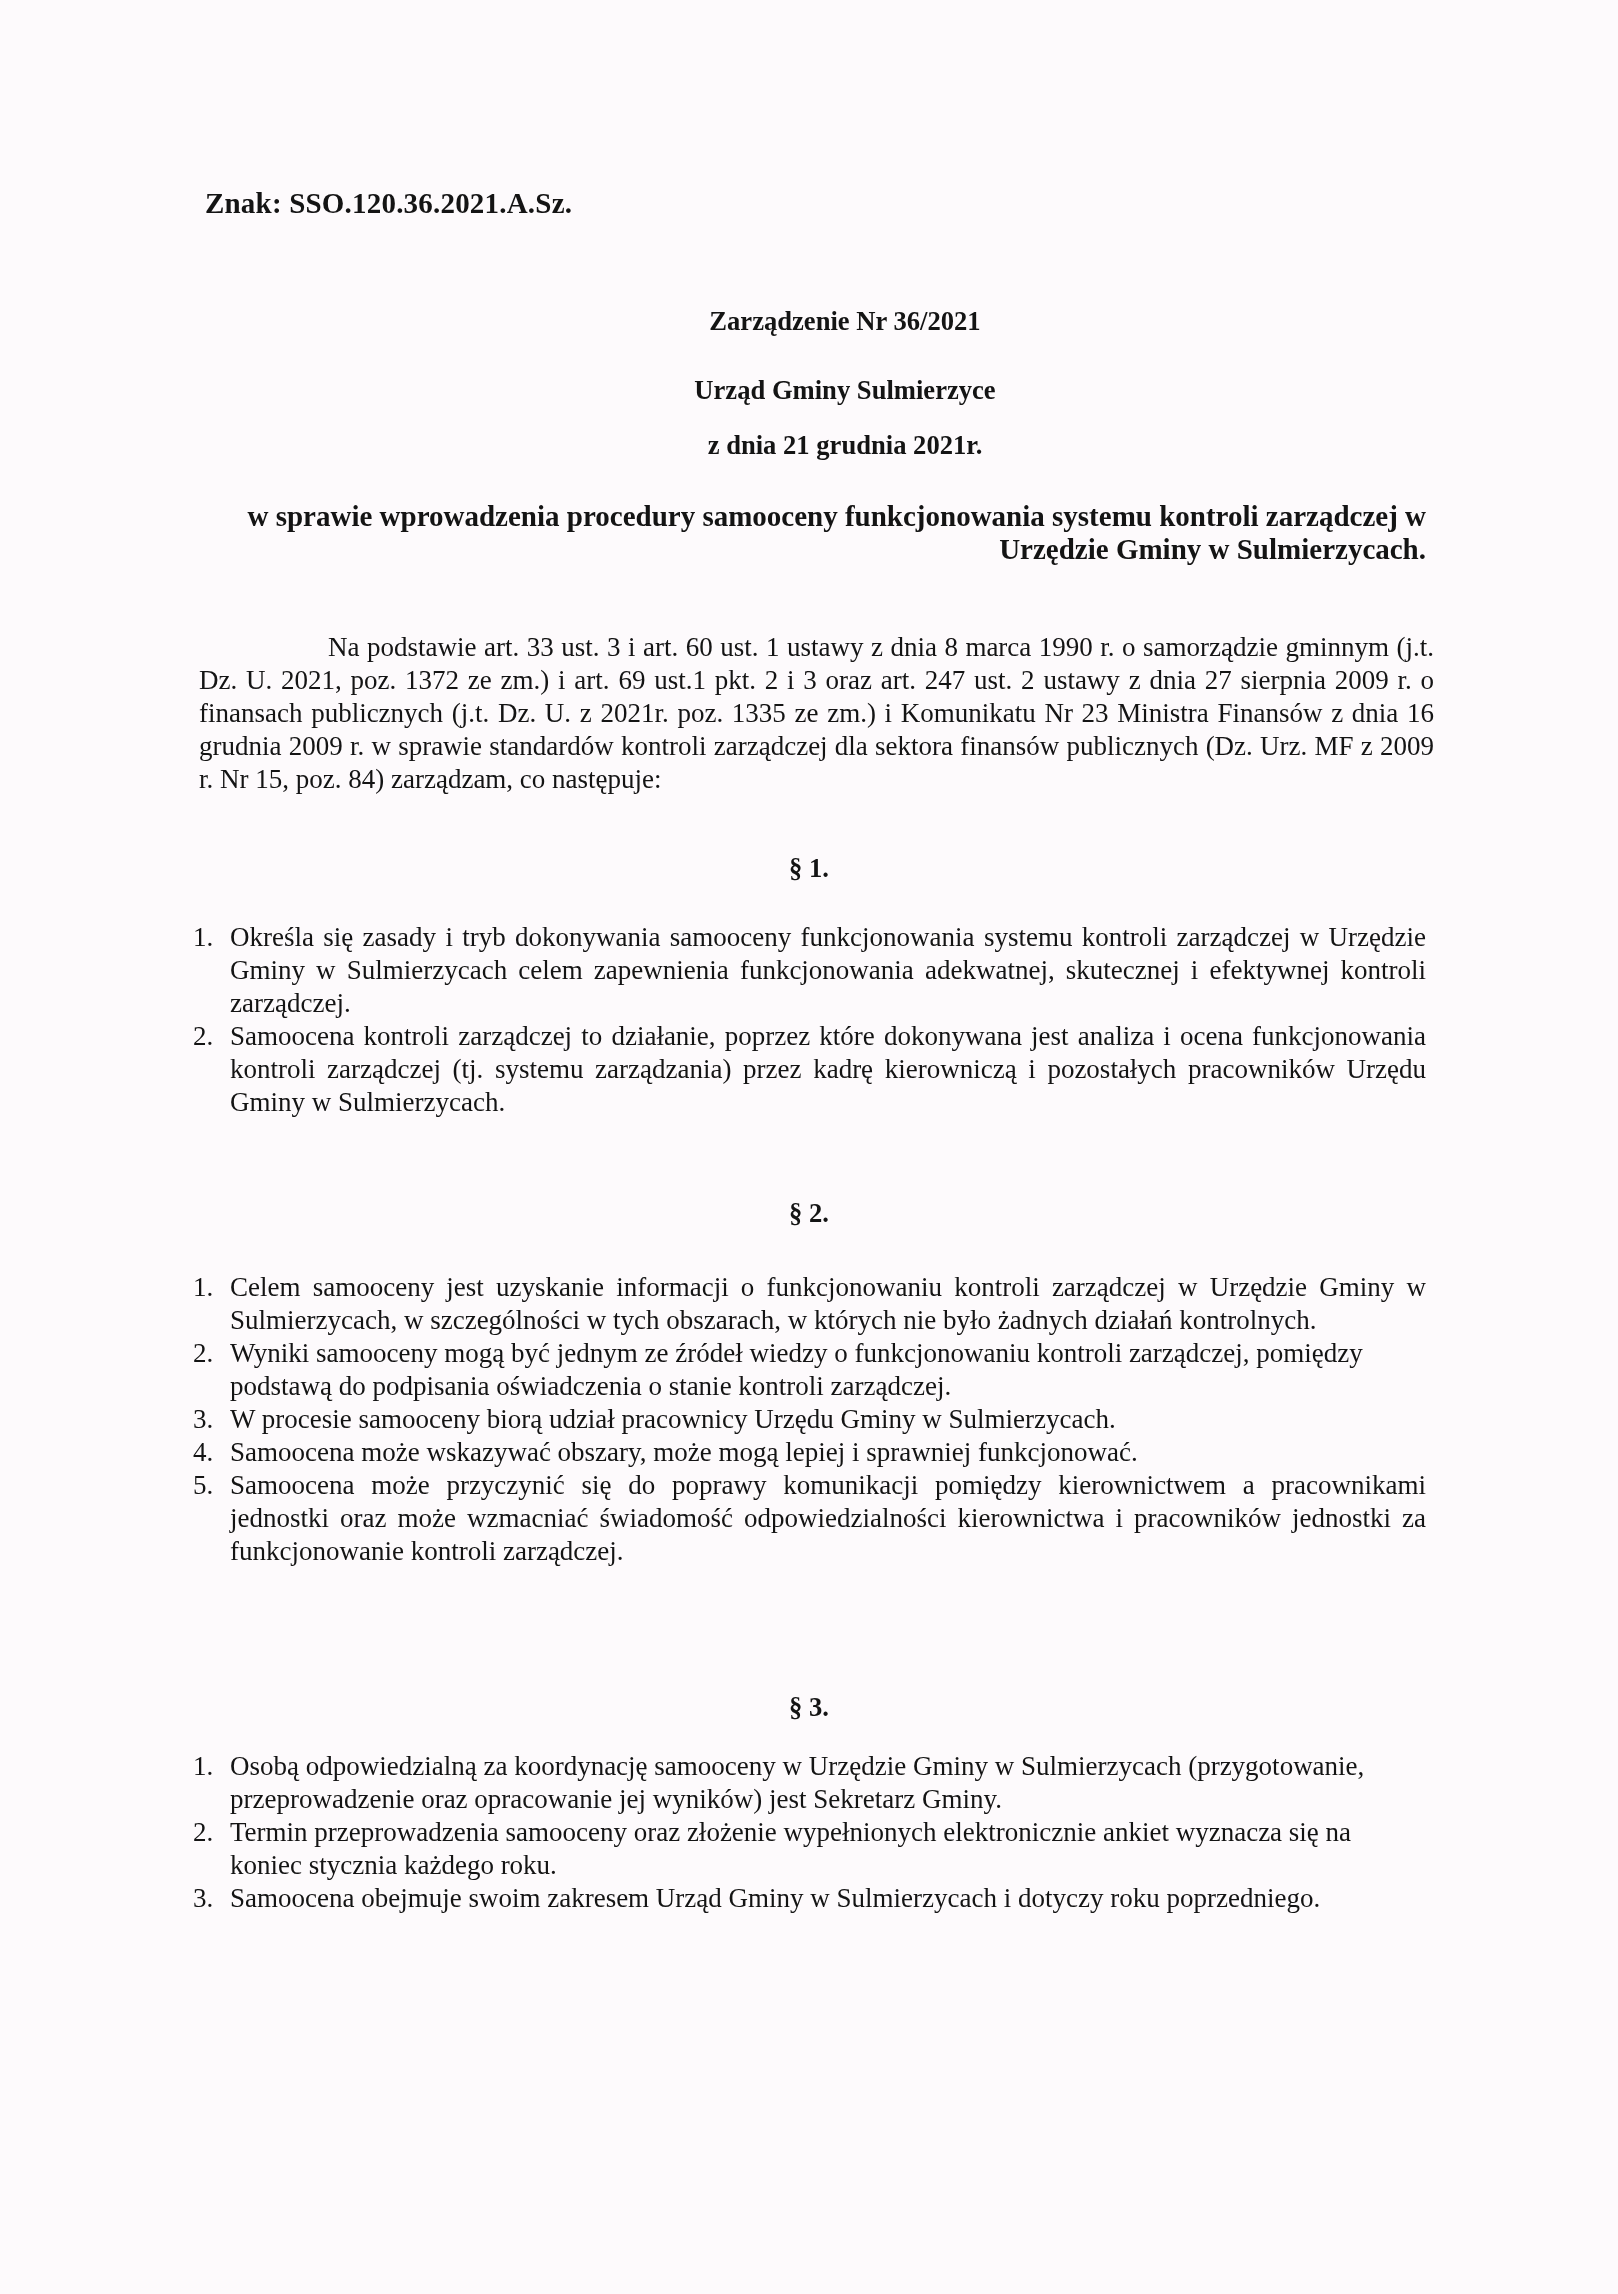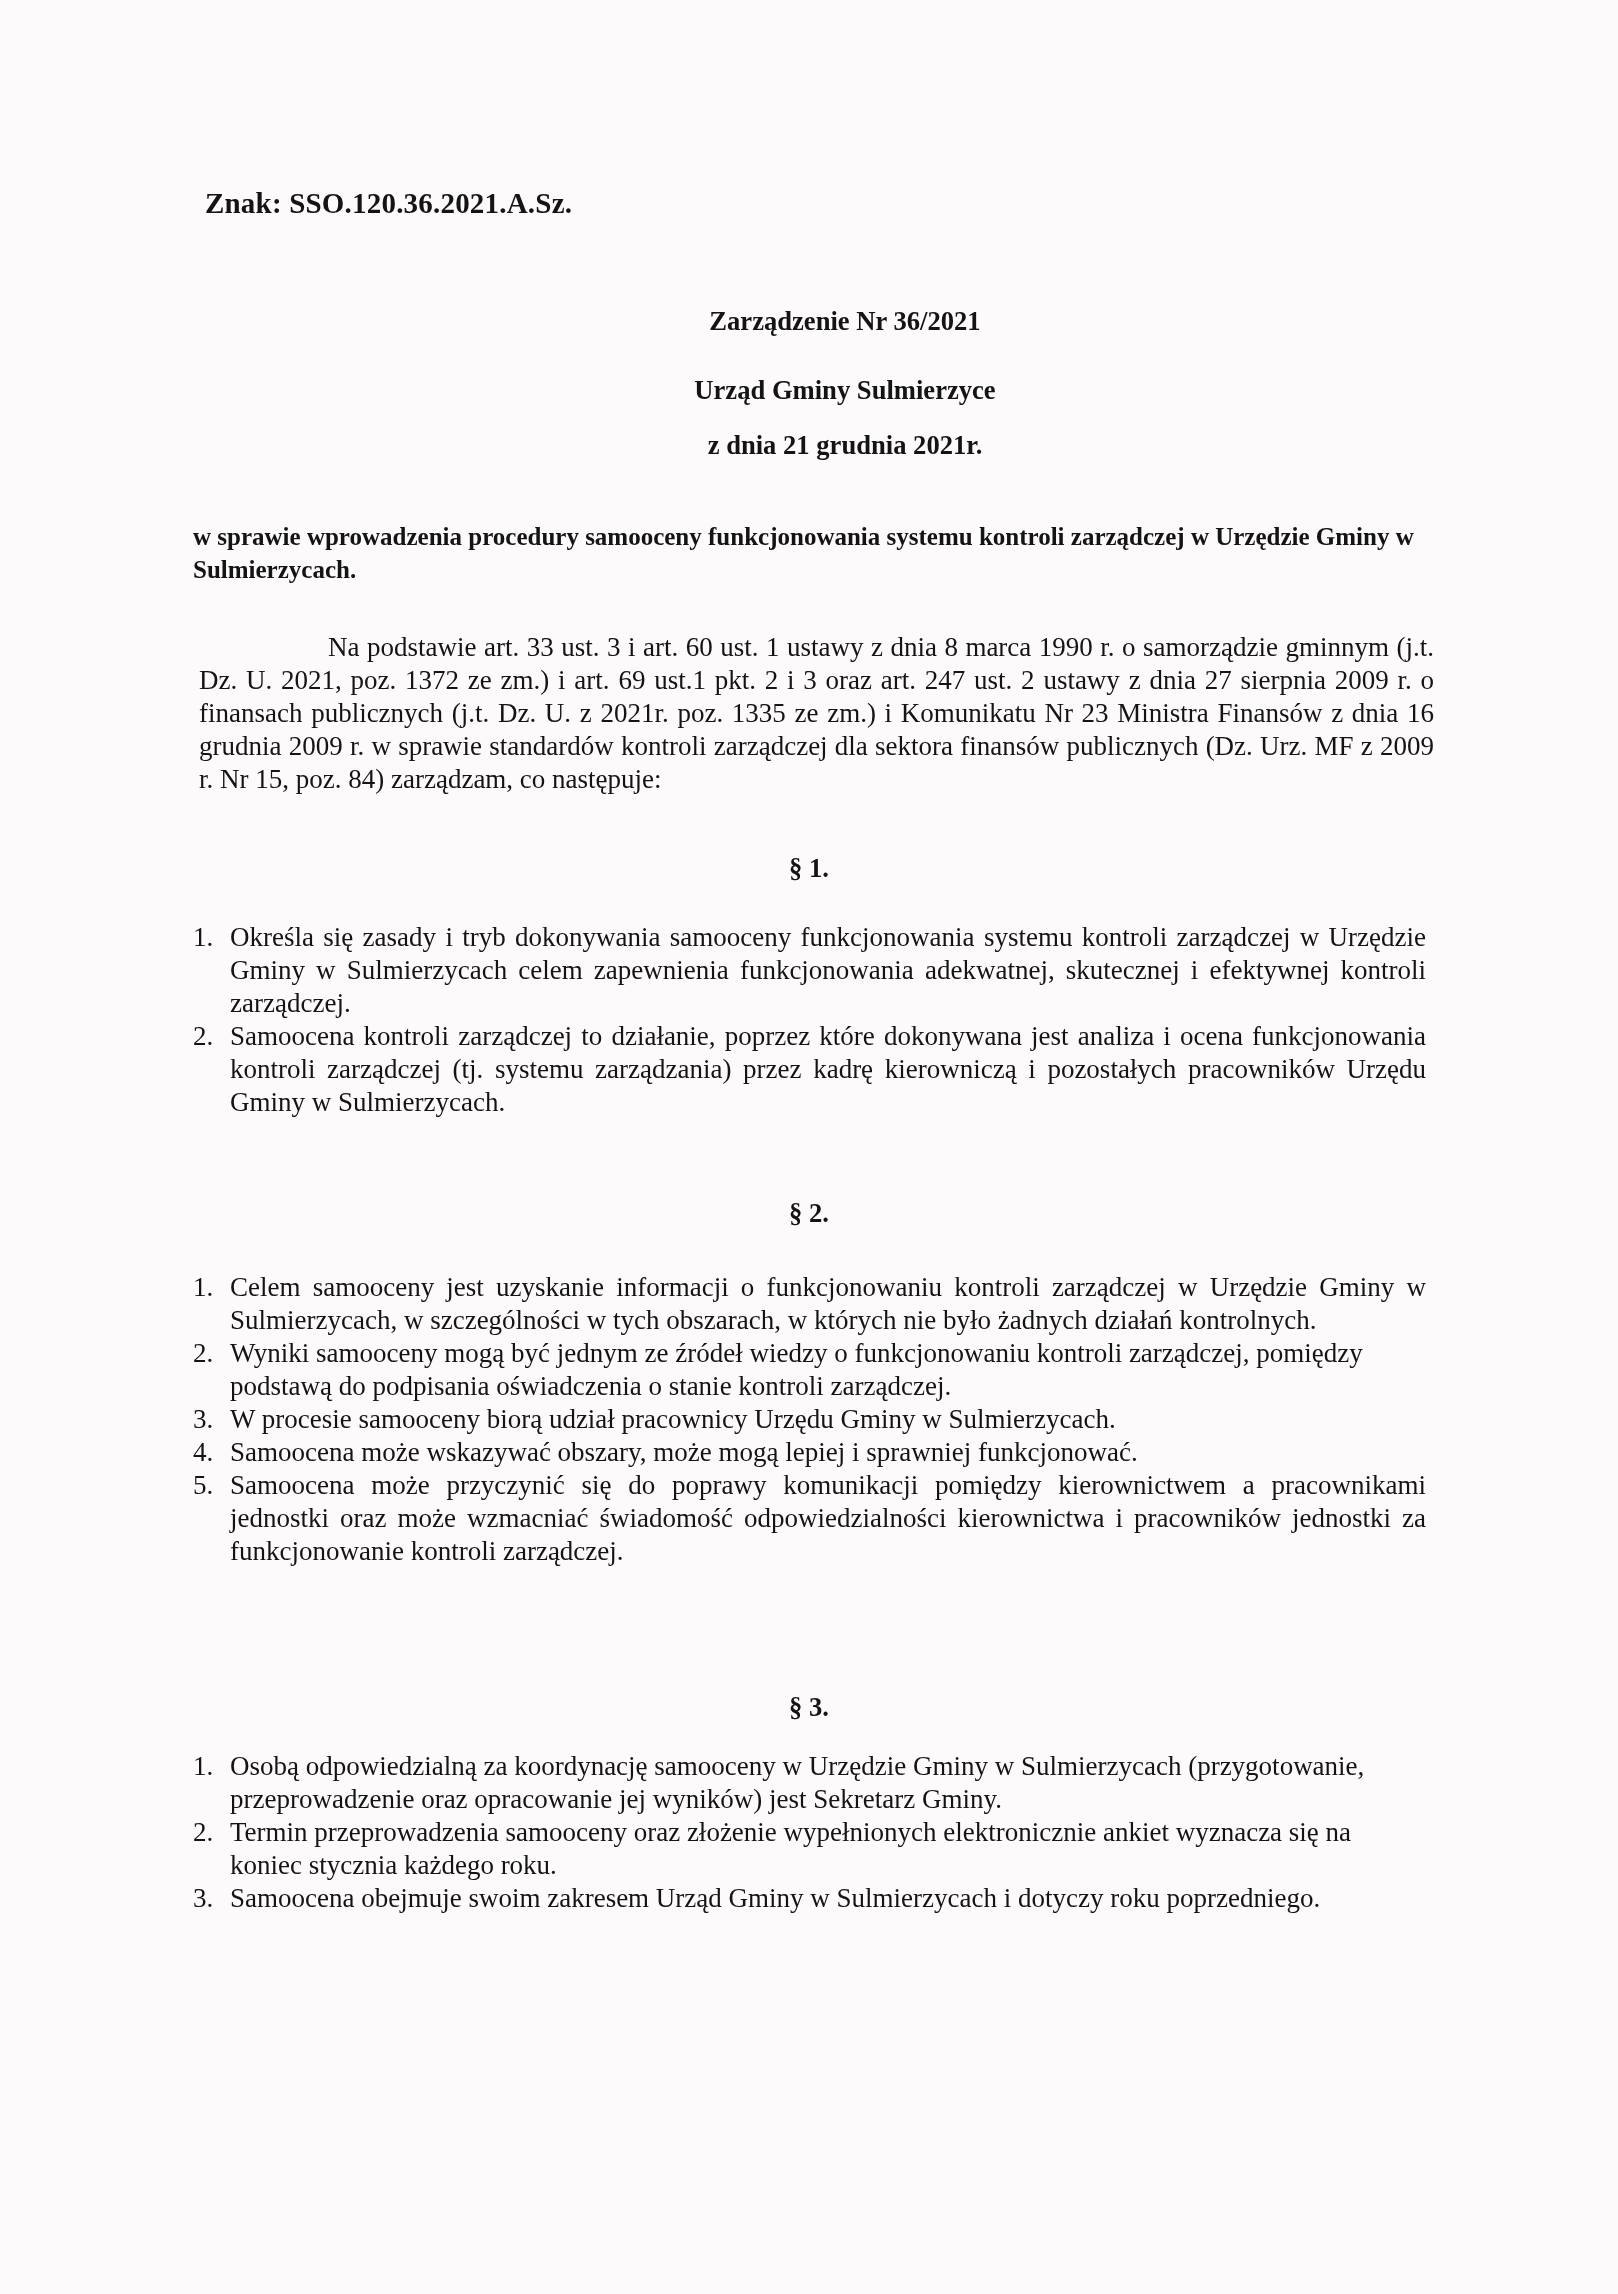--- a/index.html
+++ b/index.html
@@ -40,24 +40,24 @@
       font-size: 26.6px;
       margin-left: 36px;
     }
     .t1 { top: 306px; }
     .t2 { top: 375px; }
     .t3 { top: 430px; }
     .subject {
       position: absolute;
       left: 193px;
       width: 1233px;
-      top: 521px;
-      text-align: left;
+      top: 500px;
+      text-align: right;
       font-weight: bold;
-      font-size: 25px;
+      font-size: 29px;
       line-height: 32.5px;
     }
     .body-text {
       position: absolute;
       left: 191px;
       width: 1235px;
       font-size: 27px;
       line-height: 33px;
       text-align: justify;
     }

